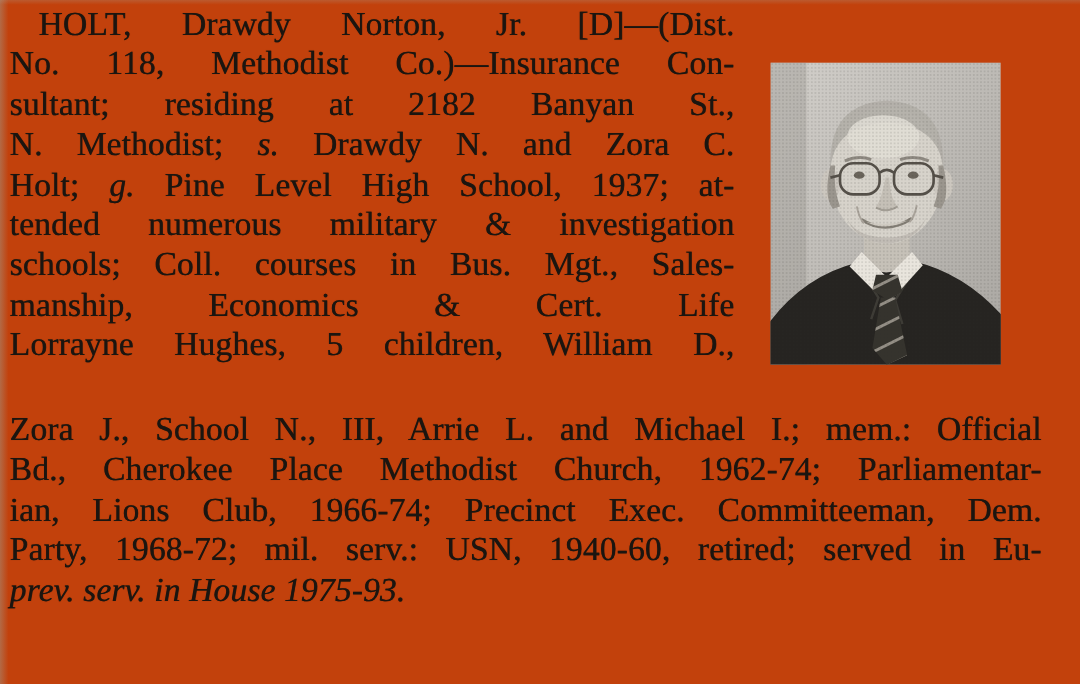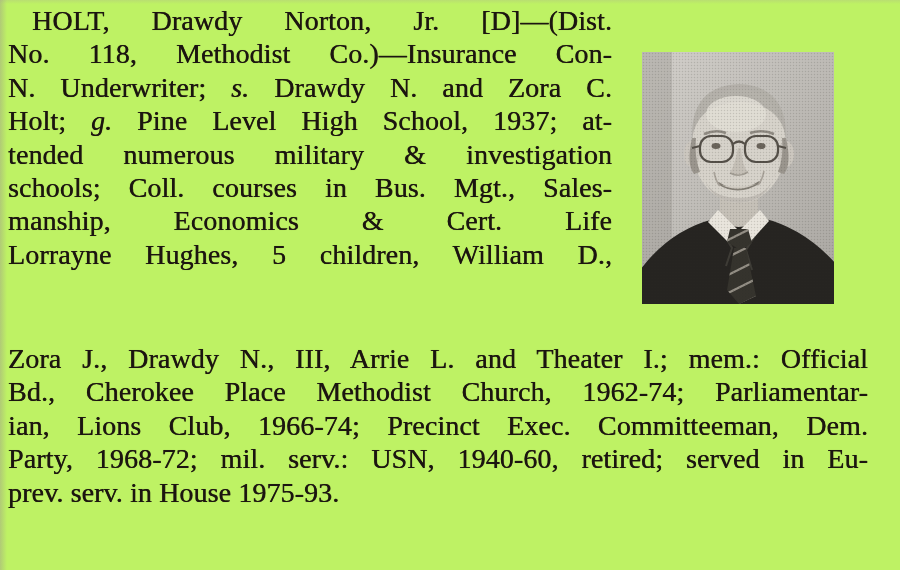--- a/index.html
+++ b/index.html
@@ -5,21 +5,21 @@
   html, body {
     margin: 0;
     padding: 0;
     background: #e8e5dc;
   }
   .page {
     position: relative;
     width: 900px;
     height: 570px;
     overflow: hidden;
-    background: #bef264;
+    background: #c2410c;
     font-family: "Liberation Serif", "DejaVu Serif", serif;
     color: #1b1510;
   }
   
   .page::before {
     content: "";
     position: absolute;
     left: 0; top: 0;
     width: 7px; height: 100%;
     background: linear-gradient(90deg, rgba(160,155,140,0.45), rgba(160,155,140,0));
@@ -50,21 +50,21 @@
     font-size: 28px;
     line-height: 33.4px;
     text-align: justify;
     text-align-last: justify;
     white-space: nowrap; 
     letter-spacing: 0.1px;
     
     text-shadow: 0.35px 0 0 rgba(30,22,14,0.85), 0 0 0.9px rgba(70,55,35,0.35);
   }
   .line.indent { text-indent: 24px; }
-  .line.last   { text-align-last: left; }
+  .line.last   { text-align-last: left; font-style: italic; }
   .line em { font-style: italic; }
   .photo {
     position: absolute;
     left: 642px;
     top: 52px;
     width: 192px;
     height: 252px;
   }
   .photo svg { display: block; width: 100%; height: 100%; }
 </style>
@@ -150,29 +150,30 @@
         <path d="M122,119 Q120,129 116,133" stroke="#aaa49b" stroke-width="1.6" fill="none"></path>
       </g>
 
       <rect x="0" y="0" width="192" height="252" fill="url(#halftone)"></rect>
     </svg>
   </div>
 
   <div class="col col-narrow">
       <div class="line indent"><span>HOLT, Drawdy Norton, Jr. [D]—(Dist.</span></div>
       <div class="line"><span>No. 118, Methodist Co.)—Insurance Con-</span></div>
-      <div class="line"><span>N. Underwriter; </span><em>s.</em><span> Drawdy N. and Zora C.</span></div>
+      <div class="line"><span>sultant; residing at 2182 Banyan St.,</span></div>
+      <div class="line"><span>N. Methodist; </span><em>s.</em><span> Drawdy N. and Zora C.</span></div>
       <div class="line"><span>Holt; </span><em>g.</em><span> Pine Level High School, 1937; at-</span></div>
       <div class="line"><span>tended numerous military &amp; investigation</span></div>
       <div class="line"><span>schools; Coll. courses in Bus. Mgt., Sales-</span></div>
       <div class="line"><span>manship, Economics &amp; Cert. Life</span></div>
       <div class="line"><span>Lorrayne Hughes, 5 children, William D.,</span></div>
     </div>
 
   <div class="col col-wide">
-      <div class="line"><span>Zora J., Drawdy N., III, Arrie L. and Theater I.; mem.: Official</span></div>
+      <div class="line"><span>Zora J., School N., III, Arrie L. and Michael I.; mem.: Official</span></div>
       <div class="line"><span>Bd., Cherokee Place Methodist Church, 1962-74; Parliamentar-</span></div>
       <div class="line"><span>ian, Lions Club, 1966-74; Precinct Exec. Committeeman, Dem.</span></div>
       <div class="line"><span>Party, 1968-72; mil. serv.: USN, 1940-60, retired; served in Eu-</span></div>
       <div class="line last"><span>prev. serv. in House 1975-93.</span></div>
     </div>
 
 </div>
 
 </body></html>

